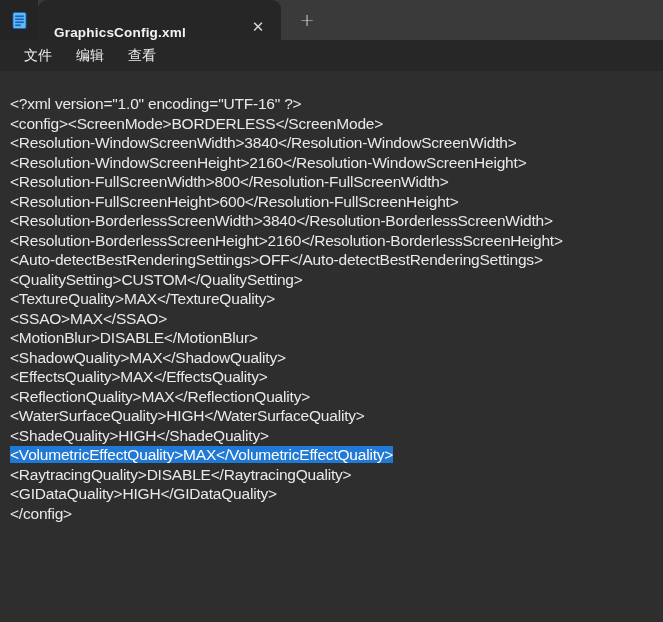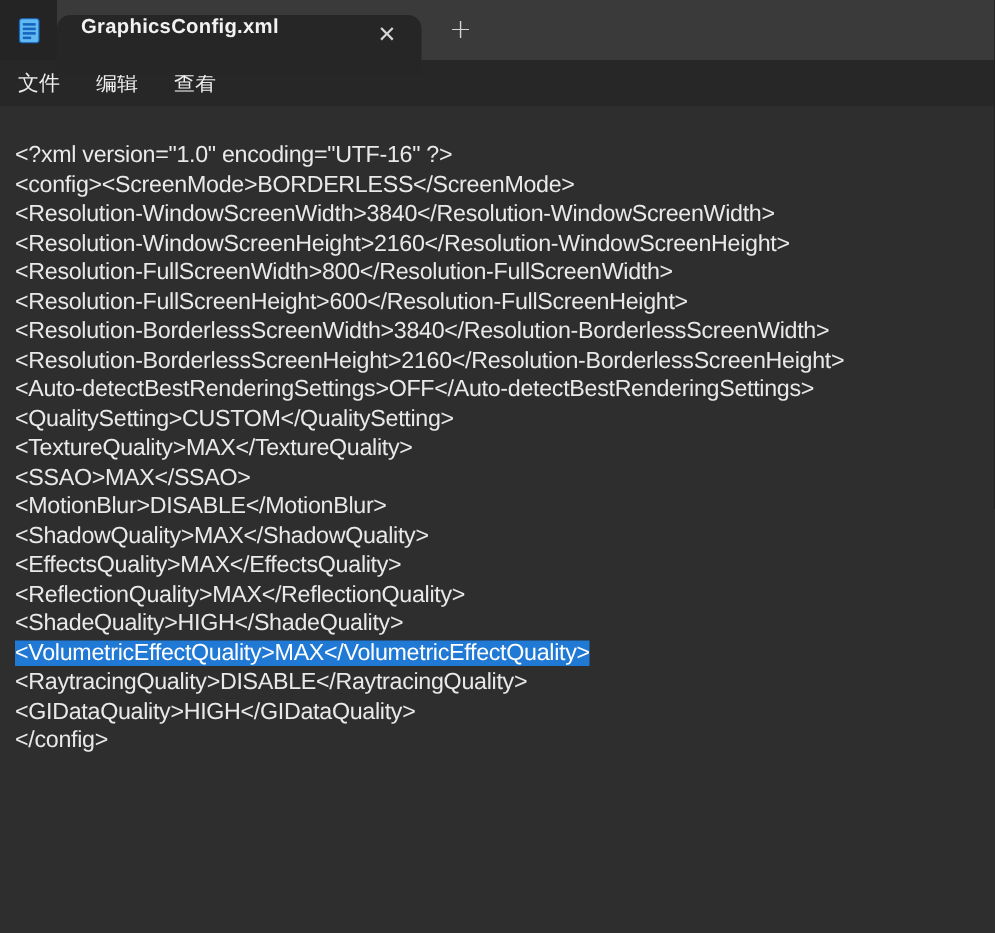--- a/index.html
+++ b/index.html
@@ -24,23 +24,22 @@
     width: 38px; height: 40px;
     background: #242424;
     display: flex; align-items: center; justify-content: center;
   }
   .tab {
     position: absolute;
     left: 38px; top: 0;
     width: 243px; height: 40px;
     background: #262626;
     border-radius: 9px 9px 0 0;
-    display: flex; align-items: flex-start;
+    display: flex; align-items: flex-end;
     padding: 0 10px 0 16px;
-    margin-top: 10px;
   }
   .tab-label {
     flex: 1;
     color: #f2f2f2;
     font-size: 13.5px;
     font-weight: 700;
     letter-spacing: .2px;
     white-space: nowrap;
     overflow: hidden;
   }
@@ -60,21 +59,21 @@
     color: #d6d6d6; font-size: 18px; font-weight: 300; line-height: 1;
     border-radius: 5px; cursor: pointer;
     display: flex; align-items: center; justify-content: center;
     font-family: "DejaVu Sans", sans-serif;
   }
   
   .menubar {
     height: 31px;
     background: #272727;
     display: flex; align-items: center;
-    padding-left: 0;
+    padding-left: 12px;
   }
   .menu-item {
     color: #ededed;
     font-size: 14px;
     padding: 4px 12px;
     border-radius: 5px;
     cursor: default;
     white-space: nowrap;
   }
   
@@ -143,20 +142,21 @@
       <div class="line"><span>&lt;Resolution-BorderlessScreenWidth&gt;3840&lt;/Resolution-BorderlessScreenWidth&gt;</span></div>
       <div class="line"><span>&lt;Resolution-BorderlessScreenHeight&gt;2160&lt;/Resolution-BorderlessScreenHeight&gt;</span></div>
       <div class="line"><span>&lt;Auto-detectBestRenderingSettings&gt;OFF&lt;/Auto-detectBestRenderingSettings&gt;</span></div>
       <div class="line"><span>&lt;QualitySetting&gt;CUSTOM&lt;/QualitySetting&gt;</span></div>
       <div class="line"><span>&lt;TextureQuality&gt;MAX&lt;/TextureQuality&gt;</span></div>
       <div class="line"><span>&lt;SSAO&gt;MAX&lt;/SSAO&gt;</span></div>
       <div class="line"><span>&lt;MotionBlur&gt;DISABLE&lt;/MotionBlur&gt;</span></div>
       <div class="line"><span>&lt;ShadowQuality&gt;MAX&lt;/ShadowQuality&gt;</span></div>
       <div class="line"><span>&lt;EffectsQuality&gt;MAX&lt;/EffectsQuality&gt;</span></div>
       <div class="line"><span>&lt;ReflectionQuality&gt;MAX&lt;/ReflectionQuality&gt;</span></div>
+      <div class="line"><span>&lt;WaterSurfaceQuality&gt;HIGH&lt;/WaterSurfaceQuality&gt;</span></div>
       <div class="line"><span>&lt;ShadeQuality&gt;HIGH&lt;/ShadeQuality&gt;</span></div>
       <div class="line selected"><span style="background: rgb(32, 121, 212); color: rgb(255, 255, 255); margin-top: 28px;">&lt;VolumetricEffectQuality&gt;MAX&lt;/VolumetricEffectQuality&gt;</span></div>
       <div class="line"><span>&lt;RaytracingQuality&gt;DISABLE&lt;/RaytracingQuality&gt;</span></div>
       <div class="line"><span>&lt;GIDataQuality&gt;HIGH&lt;/GIDataQuality&gt;</span></div>
       <div class="line"><span>&lt;/config&gt;</span></div>
     </div>
 
 </div>
 
 </body></html>

